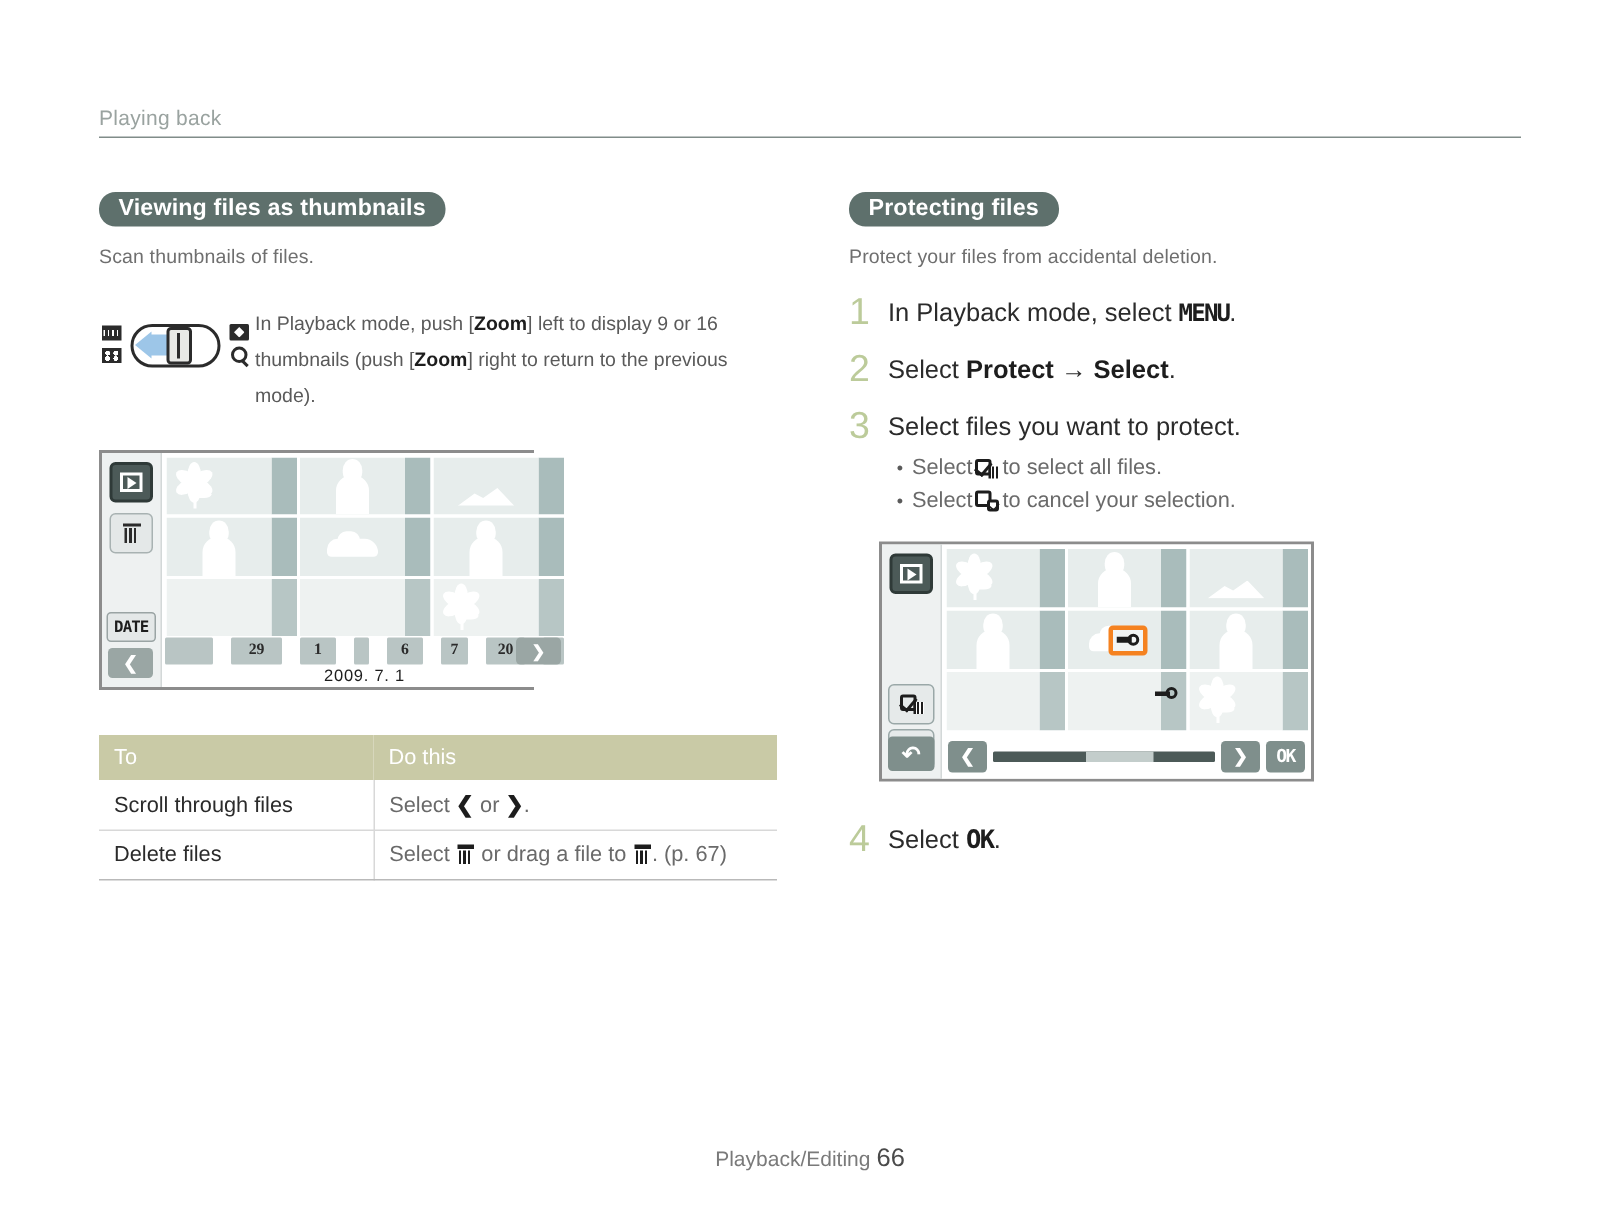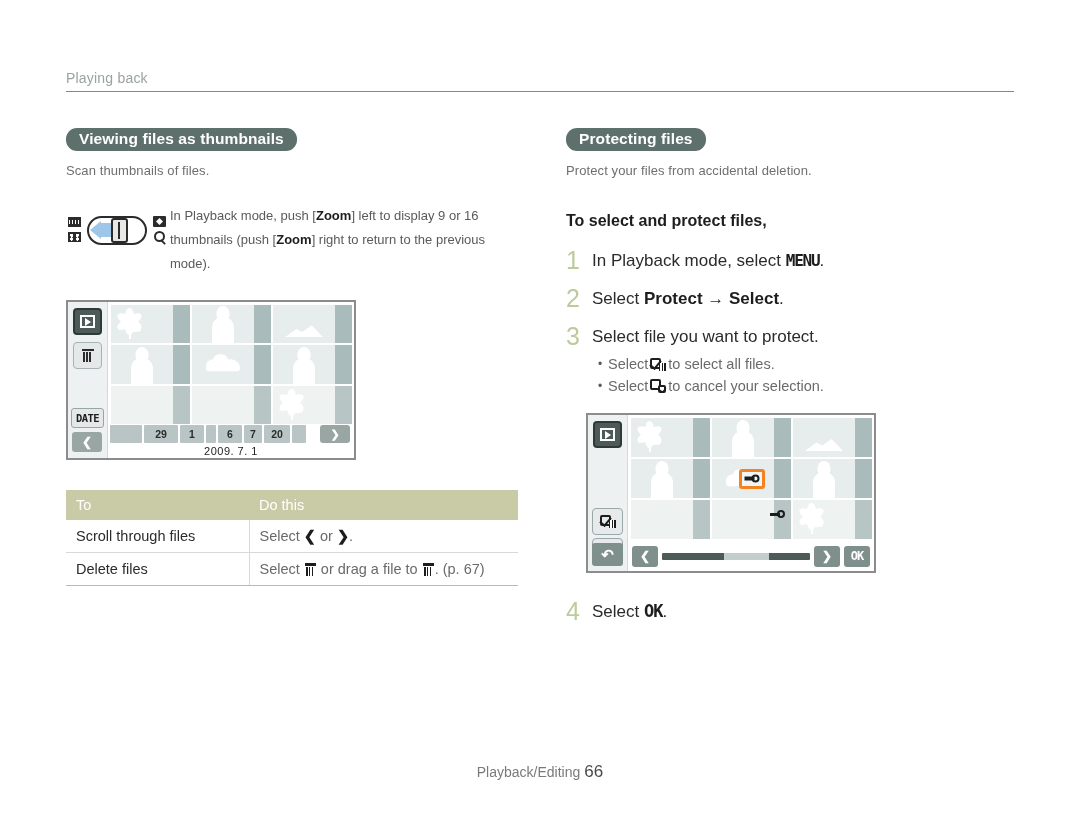--- a/index.html
+++ b/index.html
@@ -397,23 +397,24 @@
     height: 34px;
     flex: 0 0 34px;
     position: relative;
     background: #ffffff;
     padding: 0 2px;
     box-sizing: border-box;
   }
   .date-cells {
     display: flex;
     align-items: center;
-    gap: 2px;
+    gap: 12px;
     height: 18px;
     margin-top: 1px;
+    font-family: Liberation Serif, serif;
   }
   .dcell {
     background: #b9c5c4;
     color: #2b2b2b;
     font-size: 10.5px;
     font-weight: bold;
     height: 18px;
     line-height: 18px;
     text-align: center;
     border-radius: 1px;
@@ -887,41 +888,40 @@
       </tr>
     </tbody>
   </table>
 </div>
 
 <div class="col-right">
 
   <div class="pill">Protecting files</div>
   <div class="subtitle">Protect your files from accidental deletion.</div>
 
-  <div class="bold-head">To select and protect files,</div>
 
   <div class="steps">
     <div class="step">
       <div class="step-num">1</div>
       <div class="step-txt">
         <span>In Playback mode, select </span><span class="menu-glyph">MENU</span><span>.</span>
       </div>
     </div>
 
     <div class="step">
       <div class="step-num">2</div>
       <div class="step-txt">
         <span>Select </span><b>Protect</b><span> → </span><b>Select</b><span>.</span>
       </div>
     </div>
 
     <div class="step">
       <div class="step-num">3</div>
       <div class="step-txt">
-        <span>Select file you want to protect.</span>
+        <span>Select files you want to protect.</span>
         <div class="bullets">
           <div class="bullet">
             <span class="dot">•</span>
             <span>Select </span>
             <span class="ic-checkall">
                 <span class="box"></span>
                 <span class="tick"></span>
                 <span class="bars"></span>
               </span>
             <span> to select all files.</span>

